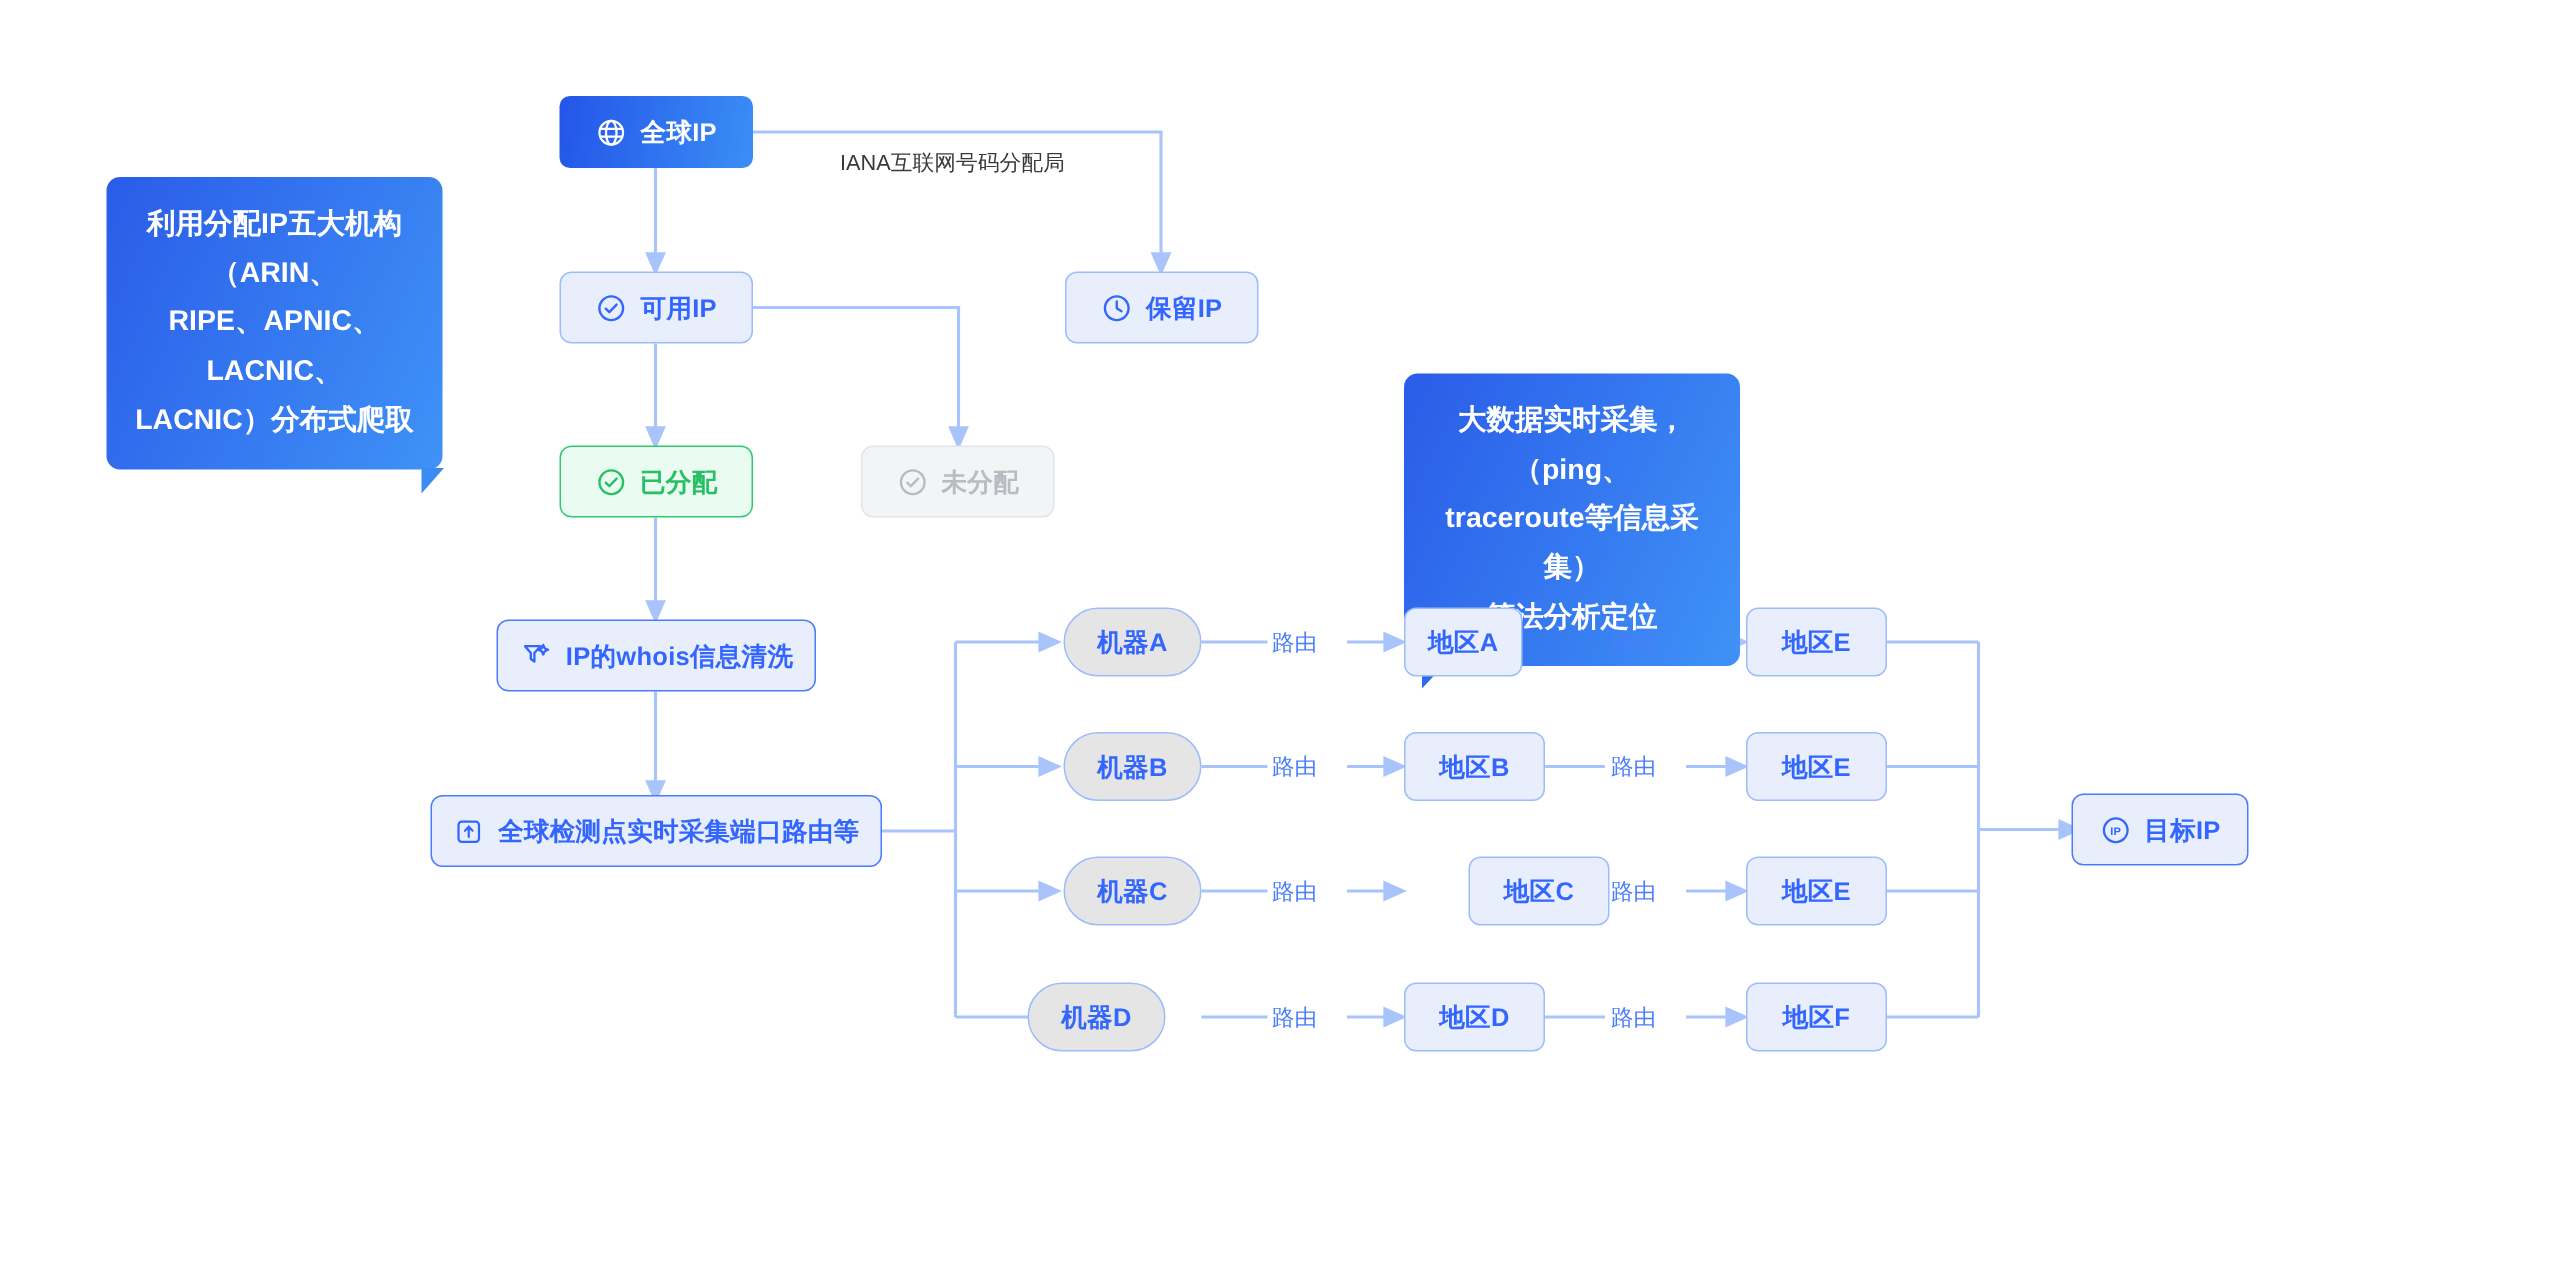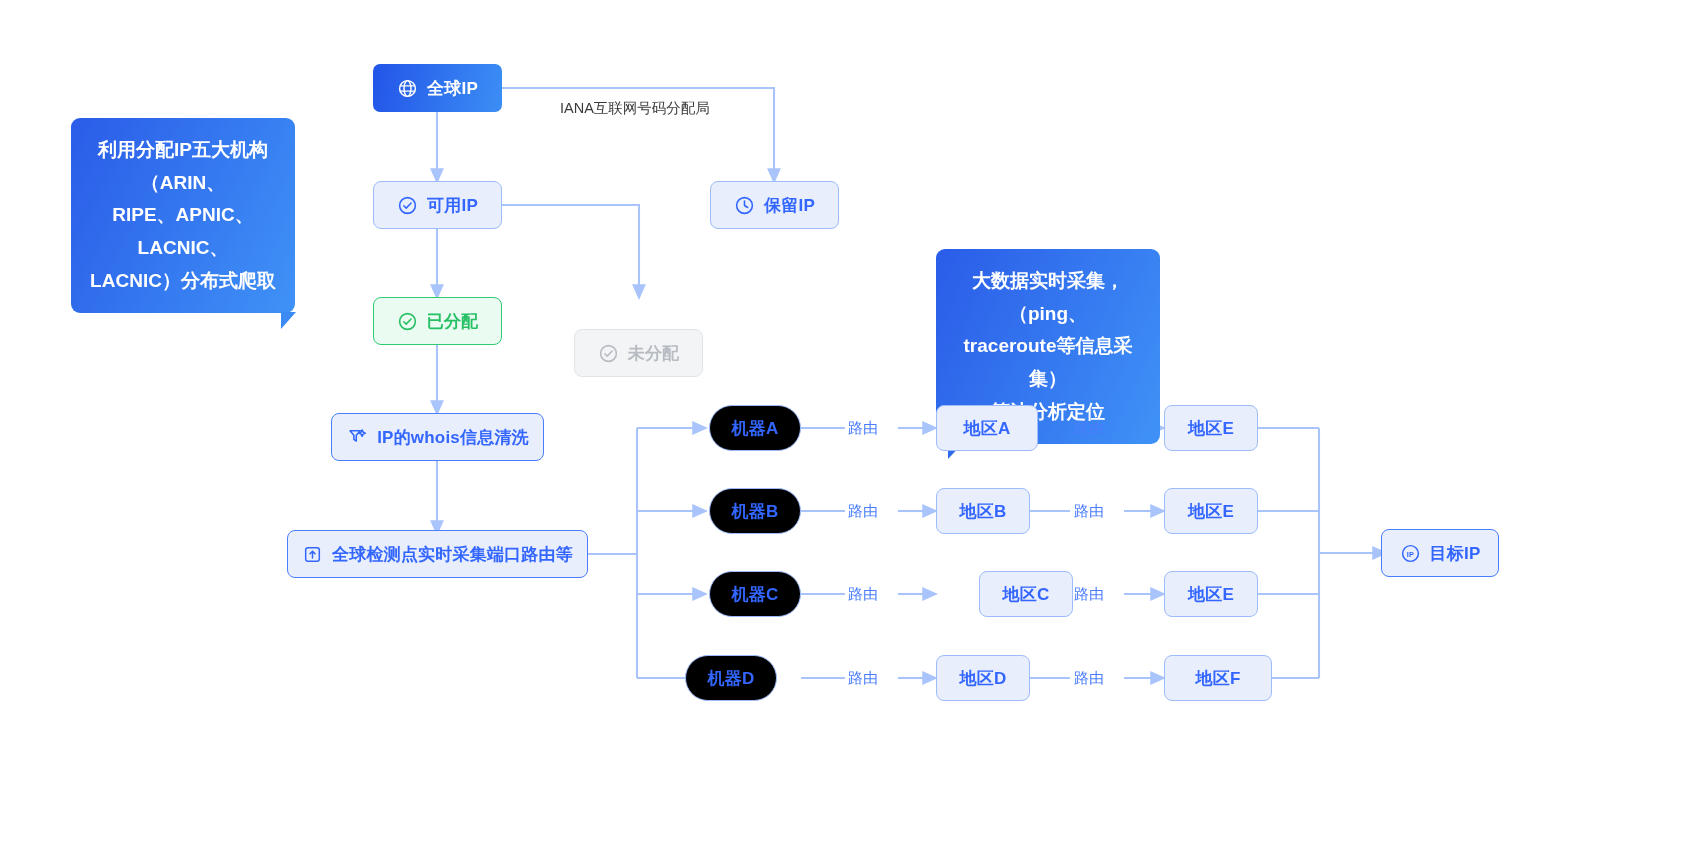--- a/index.html
+++ b/index.html
@@ -43,21 +43,21 @@
     background:#eafbf1; border:1.6px solid #2ecc71;
     color:#27c065; border-radius:8px;
   }
   
   .n-grey {
     background:#f3f4f5; border:1.5px solid #e2e4e6;
     color:#b7bcc2; border-radius:8px;
   }
   
   .n-pill {
-    background:#000000; border:1.5px solid #9dbcfb;
+    background:#e5e5e5; border:1.5px solid #9dbcfb;
     color:#3366ff; border-radius:26px;
   }
 
   .tooltip {
     position:absolute;
     background:linear-gradient(115deg,#2a5ce8 0%,#3f92f7 100%);
     color:#fff; border-radius:9px;
     font-size:19px; font-weight:700; line-height:1.72;
     padding:16px 9px;
     text-align:center;
@@ -184,21 +184,21 @@
   <div class="node n-green" style="left:373px; top:297px; width:129px; height:48px;">
     <span class="ico">
       <svg width="21" height="21" viewBox="0 0 24 24" fill="none" stroke="#27c065" stroke-width="1.8">
         <circle cx="12" cy="12" r="9"></circle>
         <path d="M7.8 12.3l2.7 2.7 5.6-5.8" stroke-linecap="round" stroke-linejoin="round"></path>
       </svg>
     </span>
     <span>已分配</span>
   </div>
 
-  <div class="node n-grey" style="left:574px; top:297px; width:129px; height:48px;margin-top:32px;">
+  <div class="node n-grey" style="left:574px; top:297px; width:129px; height:48px;">
     <span class="ico">
       <svg width="21" height="21" viewBox="0 0 24 24" fill="none" stroke="#b7bcc2" stroke-width="1.8">
         <circle cx="12" cy="12" r="9"></circle>
         <path d="M7.8 12.3l2.7 2.7 5.6-5.8" stroke-linecap="round" stroke-linejoin="round"></path>
       </svg>
     </span>
     <span>未分配</span>
   </div>
 
   <div class="node n-light" style="left:331px; top:413px; width:213px; height:48px;">
@@ -249,21 +249,21 @@
   <div class="node n-pill" style="left:709px; top:488px; width:92px; height:46px;">
     <span>机器B</span>
   </div>
   <div class="node n-pill" style="left:709px; top:571px; width:92px; height:46px;">
     <span>机器C</span>
   </div>
   <div class="node n-pill" style="left:685px; top:655px; width:92px; height:46px;">
     <span>机器D</span>
   </div>
 
-  <div class="node n-light-soft" style="left:936px; top:405px; width:102px; height:46px;">
+  <div class="node n-light-soft" style="left:936px; top:405px; width:79px; height:46px;">
     <span>地区A</span>
   </div>
   <div class="node n-light-soft" style="left:936px; top:488px; width:94px; height:46px;">
     <span>地区B</span>
   </div>
   <div class="node n-light-soft" style="left:936px; top:571px; width:94px; height:46px;margin-left:43px;">
     <span>地区C</span>
   </div>
   <div class="node n-light-soft" style="left:936px; top:655px; width:94px; height:46px;">
     <span>地区D</span>
@@ -271,17 +271,17 @@
 
   <div class="node n-light-soft" style="left:1164px; top:405px; width:94px; height:46px;">
     <span>地区E</span>
   </div>
   <div class="node n-light-soft" style="left:1164px; top:488px; width:94px; height:46px;">
     <span>地区E</span>
   </div>
   <div class="node n-light-soft" style="left:1164px; top:571px; width:94px; height:46px;">
     <span>地区E</span>
   </div>
-  <div class="node n-light-soft" style="left:1164px; top:655px; width:108px; height:46px;text-align:center;">
+  <div class="node n-light-soft" style="left:1164px; top:655px; width:94px; height:46px;text-align:center;">
     <span>地区F</span>
   </div>
 
 </div>
 
 </body></html>

